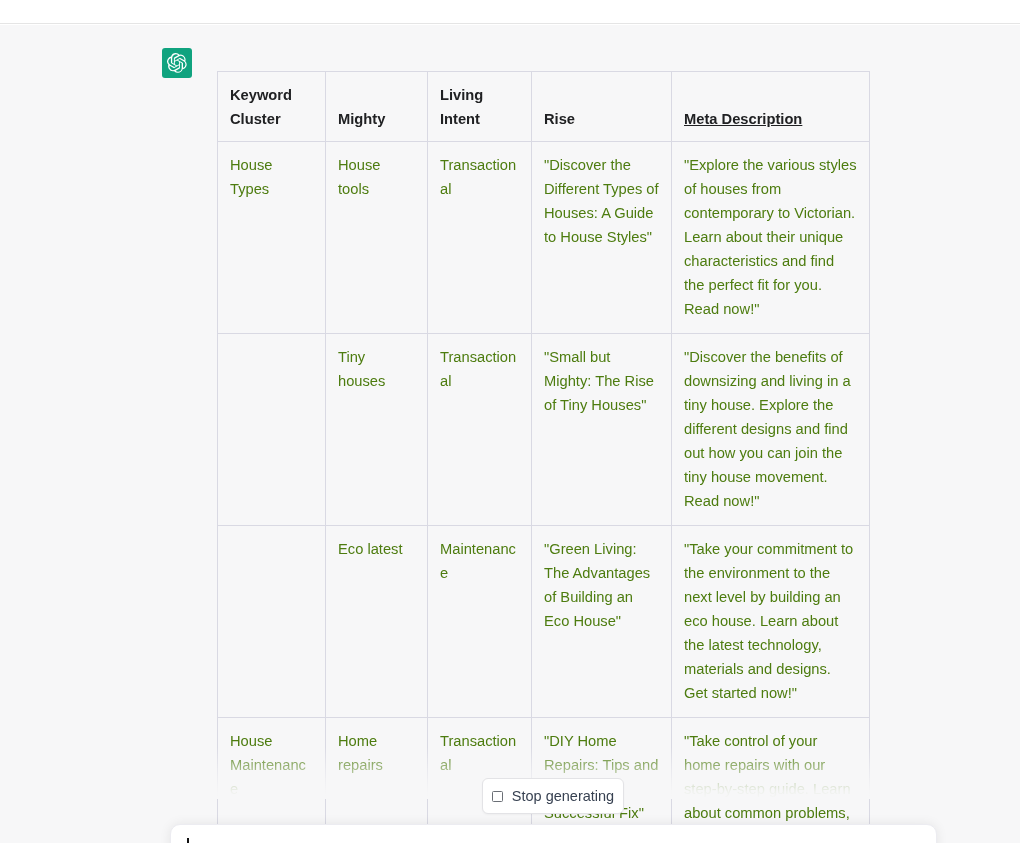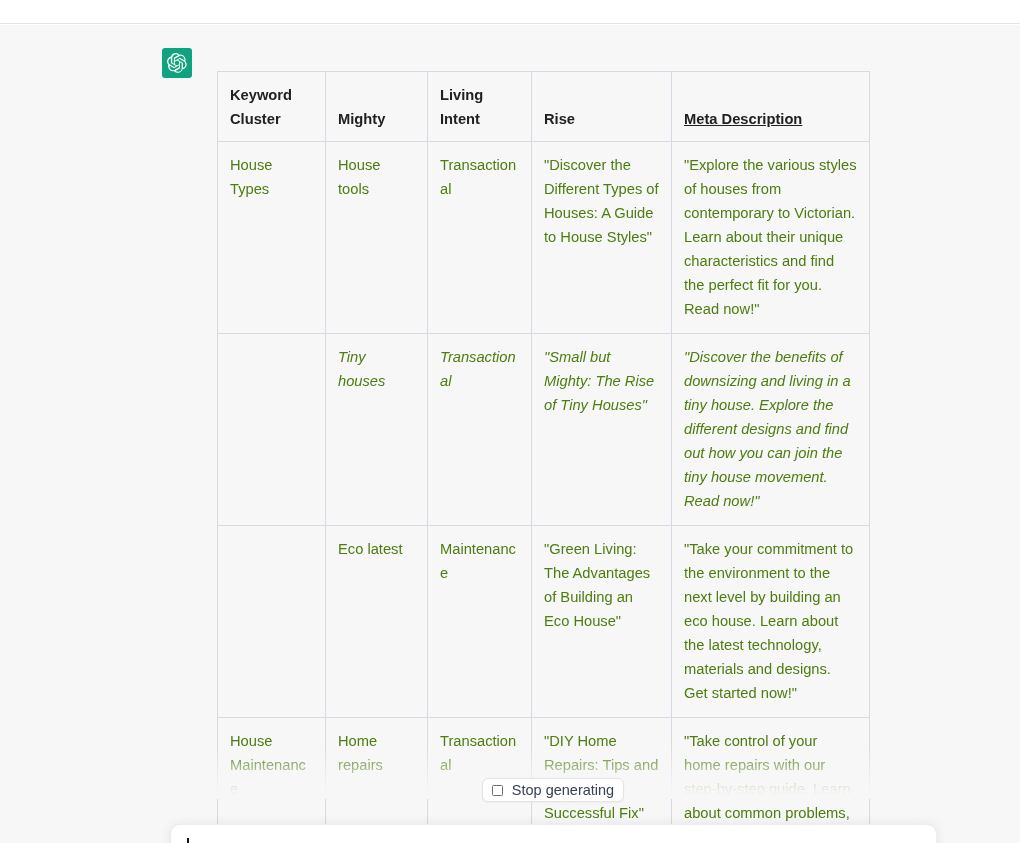--- a/index.html
+++ b/index.html
@@ -96,21 +96,21 @@
 
   
   col.c1 { width: 108px; }
   col.c2 { width: 102px; }
   col.c3 { width: 104px; }
   col.c4 { width: 140px; }
   col.c5 { width: 198px; }
 
   
   tbody tr.r1 td { height: 177px; }
-  tbody tr.r2 td { height: 177px; font-style: italic; }
+  tbody tr.r2 td { height: 177px; }
   tbody tr.r3 td { height: 176px; }
   tbody tr.r4 td { height: 180px; }
 
   
   table.md-table thead th:first-child { border-top-left-radius: 7px; }
   table.md-table thead th:last-child  { border-top-right-radius: 7px; text-decoration: underline; }
 
   
   .fade-mask {
     position: absolute;
@@ -125,21 +125,21 @@
                 rgba(247,247,248,1) 100%);
     pointer-events: none;
   }
 
   
   .stop-btn {
     position: absolute;
     left: 482px;
     top: 753px;
     width: 142px;
-    height: 24px;
+    height: 36px;
     background: #ffffff;
     border: 1px solid #e3e3e6;
     border-radius: 6px;
     display: flex;
     align-items: center;
     justify-content: center;
     gap: 9px;
     font-size: 14.5px;
     color: #374151;
     cursor: pointer;

